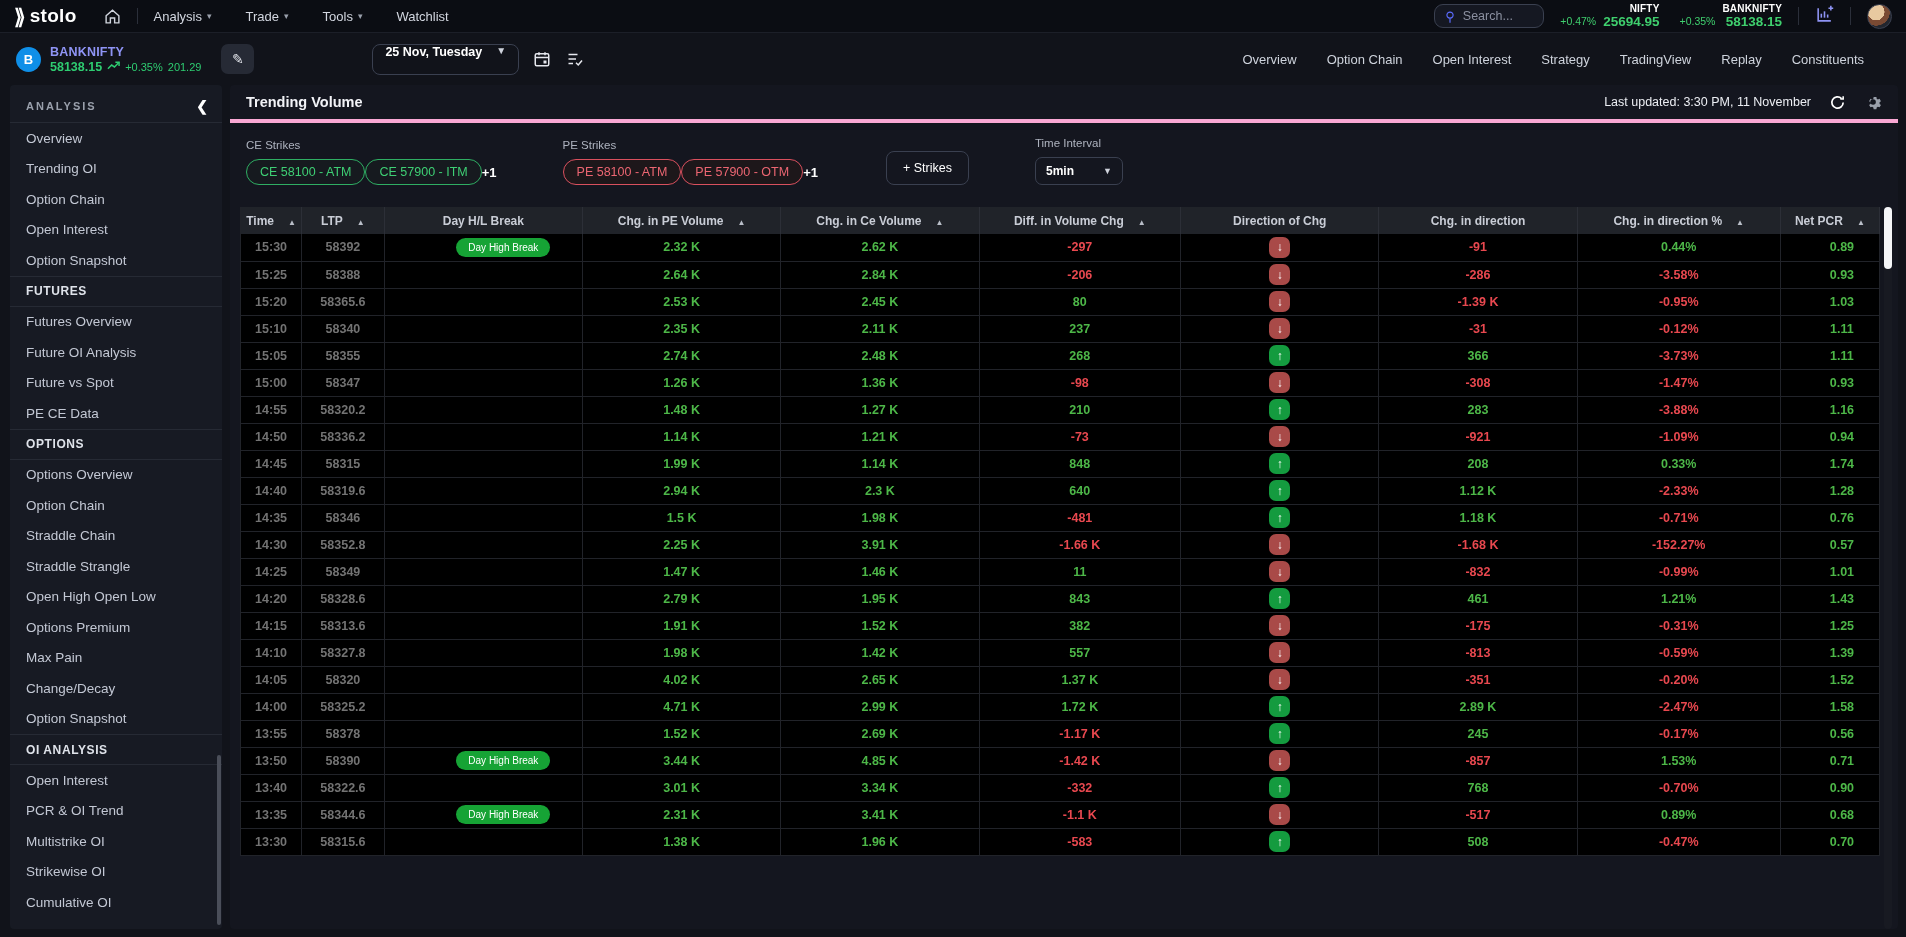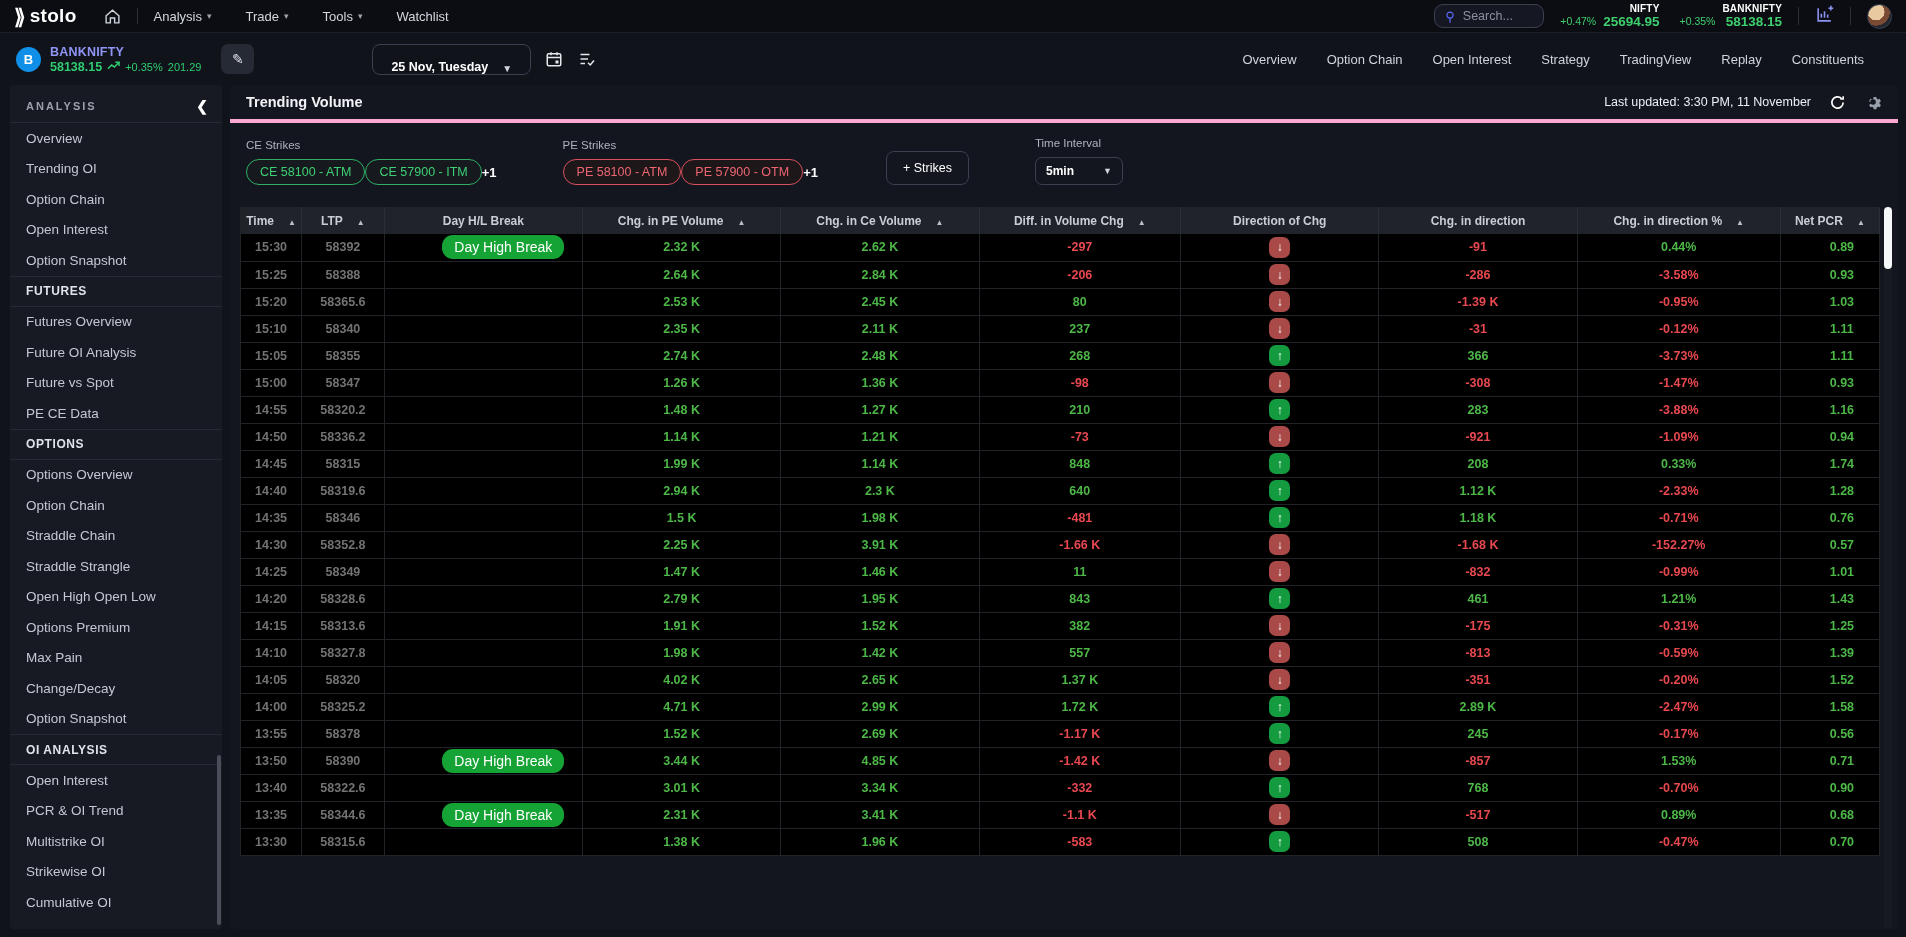--- a/index.html
+++ b/index.html
@@ -39,21 +39,21 @@
                font-weight:bold; font-size:13px; display:flex; align-items:center; justify-content:center; }
   .sym-block { margin-left:9px; display:flex; flex-direction:column; gap:1px; }
   .sym-name { color:#8f94f5; font-size:12.5px; font-weight:bold; letter-spacing:.2px; }
   .sym-price-row { display:flex; align-items:center; gap:5px; }
   .sym-price { color:#2ecc71; font-size:12.5px; font-weight:bold; }
   .sym-chg { color:#2ecc71; font-size:11px; }
   .trend-icon { color:#2ecc71; font-size:11px; }
   .edit-btn { margin-left:20px; width:33px; height:30px; background:#262a35; border-radius:7px;
               display:flex; align-items:center; justify-content:center; color:#e6e8ee; font-size:14px; cursor:pointer; }
   .date-select { margin-left:118px; height:31px; min-width:138px; border:1px solid #3a4050; border-radius:8px;
-                 display:flex; align-items:flex-end; justify-content:space-between; padding:0 18px; gap:14px; cursor:pointer; }
+                 display:flex; align-items:flex-start; justify-content:space-between; padding:0 12px; gap:14px; cursor:pointer; }
   .date-select .lbl { color:#fff; font-size:12.5px; font-weight:bold; }
   .date-select .caret { color:#cfd3dc; font-size:10px; }
   .icon-btn { margin-left:14px; color:#e6e8ee; cursor:pointer; display:flex; align-items:center; }
   .inst-tabs { margin-left:auto; display:flex; align-items:center; gap:30px; padding-right:26px; }
   .inst-tab { color:#ced3dc; font-size:13px; cursor:pointer; }
 
   
   .workspace { display:flex; height:852px; padding:0 8px 8px 10px; gap:8px; }
   .sidebar { width:212px; background:#171a23; border-radius:4px; position:relative; padding-top:6px; }
   .sb-header { display:flex; align-items:center; justify-content:space-between; padding:8px 14px 9px 16px;
@@ -101,21 +101,21 @@
              border-right:1px solid #2c2f37; white-space:nowrap; }
   .grid th .sort { font-size:8px; color:#b9bec8; margin-left:14px; }
   .grid td { background:#000; height:27px; text-align:center; font-size:12.5px; font-weight:bold;
              border-bottom:1px solid #212329; border-right:1px solid #212329; white-space:nowrap; }
   .grid tr td:first-child, .grid tr th:first-child { border-left:1px solid #212329; }
   td.white { color:#737373; }
   .val-green { color:#4db748; }
   .val-red { color:#e8484f; }
   .pcr { color:#4db748;padding-left:24px; }
   .badge { display:inline-flex; align-items:center; justify-content:center; background:#16a335; color:#fff;
-           font-size:14px; font-weight:normal; border-radius:11px; padding:4px 12px;margin-left:40px; }
+           font-size:10px; font-weight:normal; border-radius:11px; padding:4px 12px;margin-left:40px; }
   .dir-ic { display:inline-flex; width:21px; height:21px; border-radius:7px; align-items:center;
             justify-content:center; color:#fff; font-size:12px; font-weight:bold; }
   .dir-up { background:#149b3f; }
   .dir-down { background:#a94a48; }
   .vscroll { position:absolute; right:0; top:0; width:8px; height:100%; background:#181a22; border-radius:4px; }
   .vthumb { position:absolute; right:0; top:0; width:8px; height:62px; background:#f5f6f8; border-radius:4px; }
 
   col.c-time{width:3.7%} col.c-ltp{width:5%} col.c-break{width:12%} col.c-pev{width:12%}
   col.c-cev{width:12%} col.c-diff{width:12.2%} col.c-dir{width:12%} col.c-chgd{width:12%}
   col.c-chgdp{width:12.3%} col.c-pcr{width:6%}

